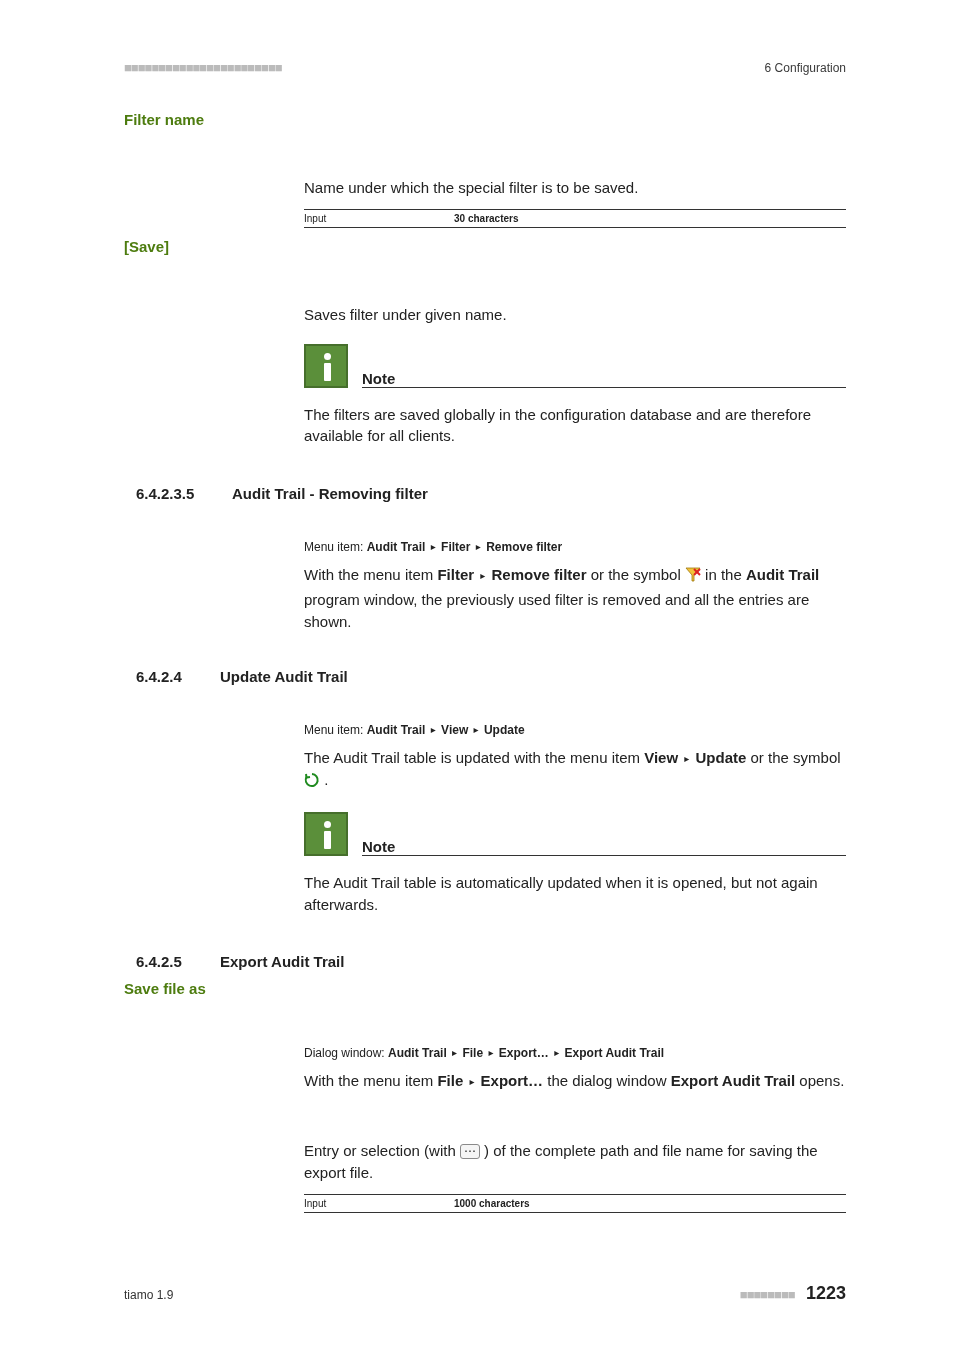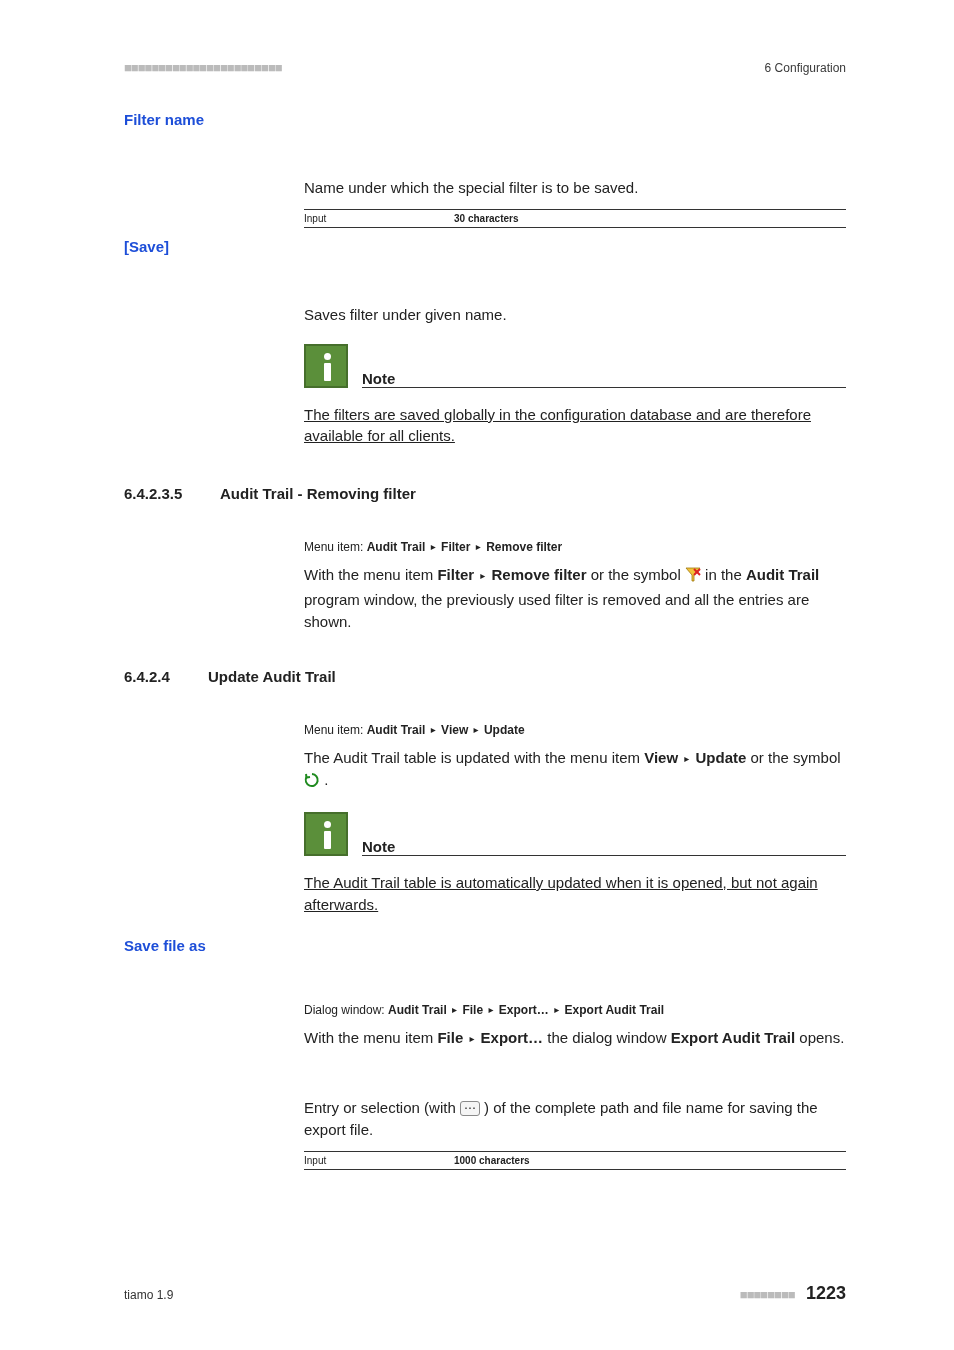--- a/index.html
+++ b/index.html
@@ -41,21 +41,21 @@
     box-sizing: border-box;
     padding-right: 12px;
   }
   .body-col {
     flex: 1 1 auto;
     margin-top: 28px;
   }
   .heading-term {
     font-weight: 700;
     font-size: 15px;
-    color: #1d4ed8;
+    color: #4d7c0f;
   }
   .para {
     font-size: 15px;
     line-height: 1.45;
     margin: 4px 0 10px 0;
   }
   .input-box {
     margin-top: 4px;
   }
   .input-box .row {
@@ -109,33 +109,33 @@
     padding-bottom: 0;
   }
   .note-title {
     font-weight: 700;
     font-size: 15px;
   }
   .note-body {
     margin-top: 16px;
     font-size: 15px;
     line-height: 1.45;
-    text-decoration: underline;
   }
   .num-heading {
     display: flex;
     align-items: baseline;
     margin-top: 26px;
     margin-bottom: 4px;
   }
   .num-heading .num {
     font-weight: 800;
     font-size: 15px;
     width: 96px;
     flex: 0 0 96px;
+    margin-left: 12px;
   }
   .num-heading .title {
     font-weight: 800;
     font-size: 15px;
   }
   .num-heading.small .num { width: 96px; flex: 0 0 96px; }
   .num-heading.h4 .num { width: 84px; flex: 0 0 84px; }
   .menu-line {
     font-size: 12px;
     color: #222;
@@ -315,20 +315,24 @@
           </div>
           <div class="note-title-bar">
             <span class="note-title">Note</span>
           </div>
         </div>
         <div class="note-body">The Audit Trail table is automatically updated when it is opened, but not again afterwards.</div>
       </div>
     </div>
   </div>
 
+  <div class="num-heading h4">
+    <span class="num">6.4.2.5</span>
+    <span class="title">Export Audit Trail</span>
+  </div>
   <div class="section-row" style="margin-top:10px;">
     <div class="left-col">
       <span class="heading-term">Save file as</span>
     </div>
     <div class="body-col"></div>
   </div>
 
   <div class="section-row">
     <div class="left-col"></div>
     <div class="body-col">

